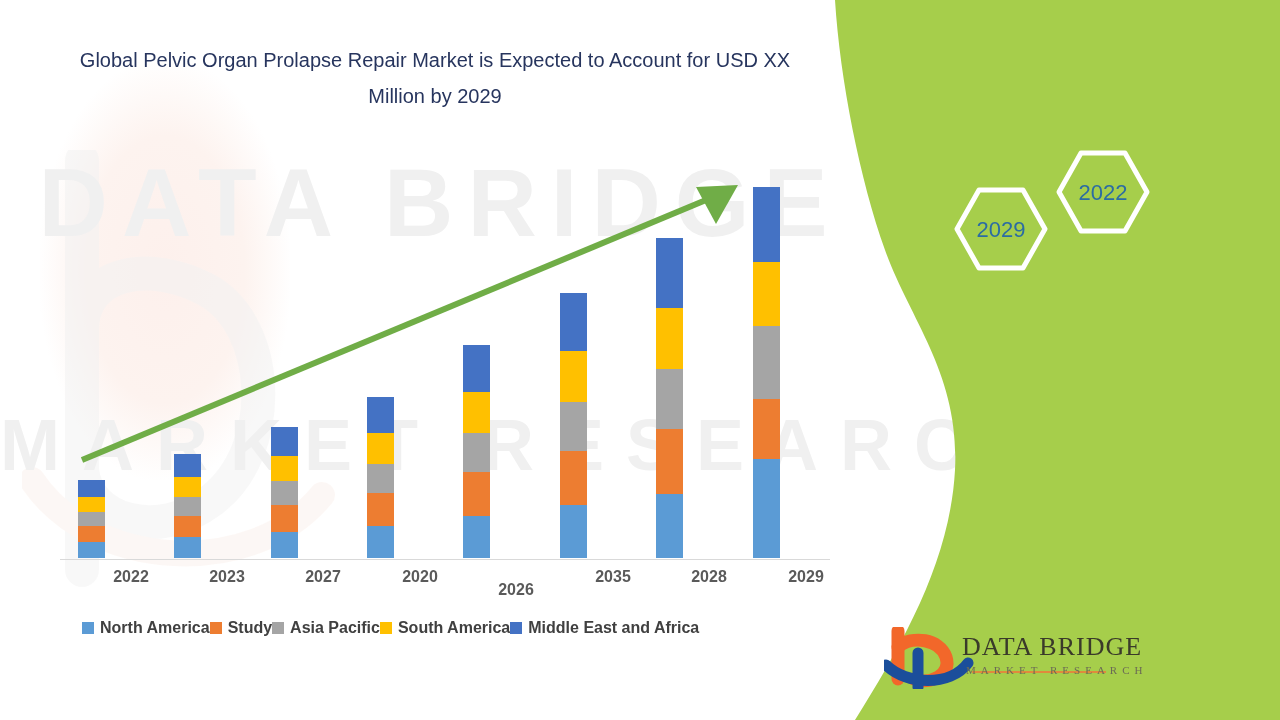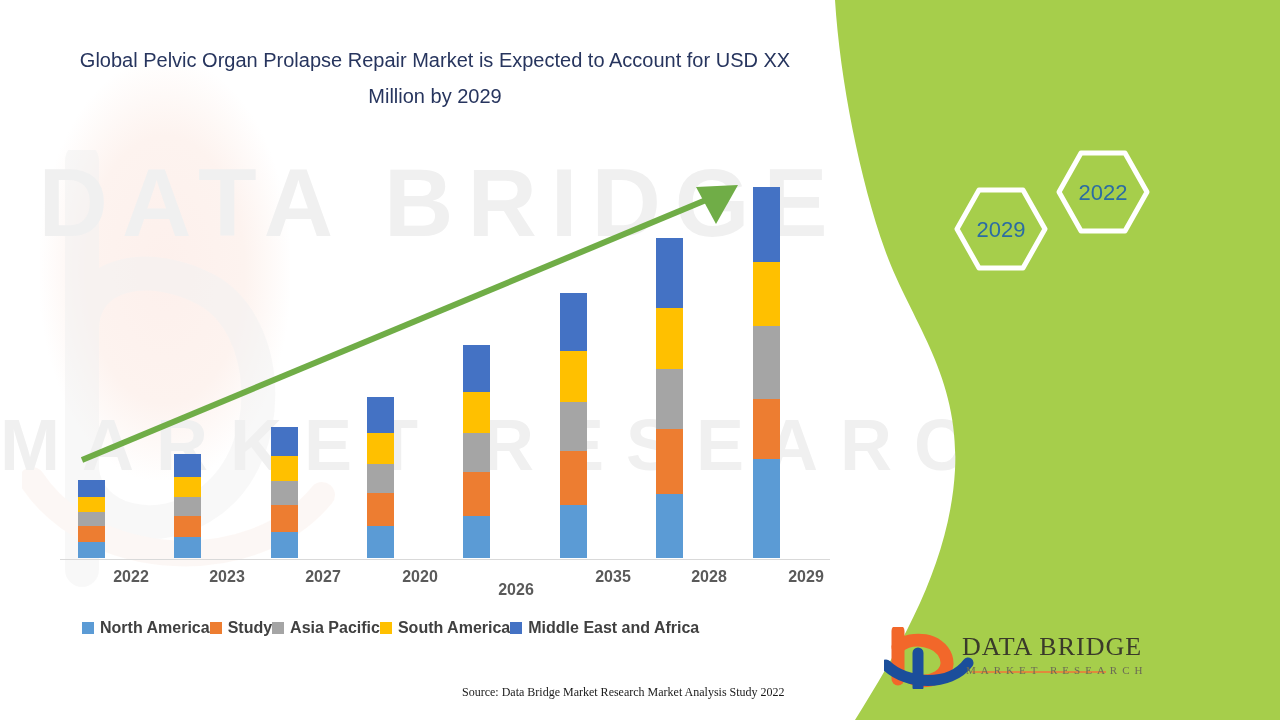--- a/index.html
+++ b/index.html
@@ -222,21 +222,20 @@
     <span class="lg">
       <i class="lg-sw" style="background:#FFC000;"></i>
       <span class="lg-tx">South America</span>
     </span>
     <span class="lg">
       <i class="lg-sw" style="background:#4472C4;"></i>
       <span class="lg-tx">Middle East and Africa</span>
     </span>
   </div>
 
-  <div class="footer-right">Source: Data Bridge Market Research Market Analysis Study 2022</div>
 
 
   <div class="hexwrap">
     <svg viewBox="0 0 240 130" width="240" height="130">
       <polygon points="137,5 181,5 203,44 181,83 137,83 115,44" fill="none" stroke="#ffffff" stroke-width="5" stroke-linejoin="round"></polygon>
       <polygon points="35,42 79,42 101,81 79,120 35,120 13,81" fill="none" stroke="#ffffff" stroke-width="5" stroke-linejoin="round"></polygon>
     </svg>
     <span class="hex-label" style="left:114px;top:32px;">2022</span>
     <span class="hex-label" style="left:12px;top:69px;">2029</span>
   </div>

